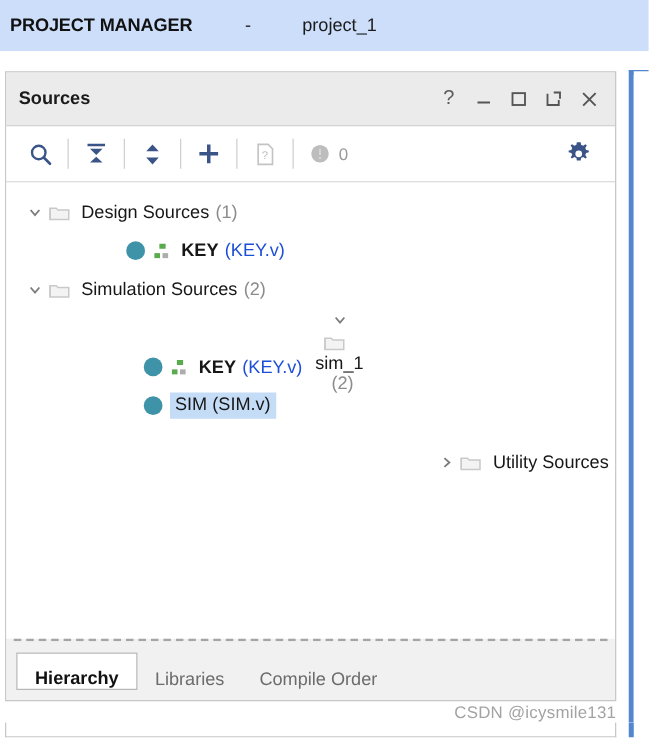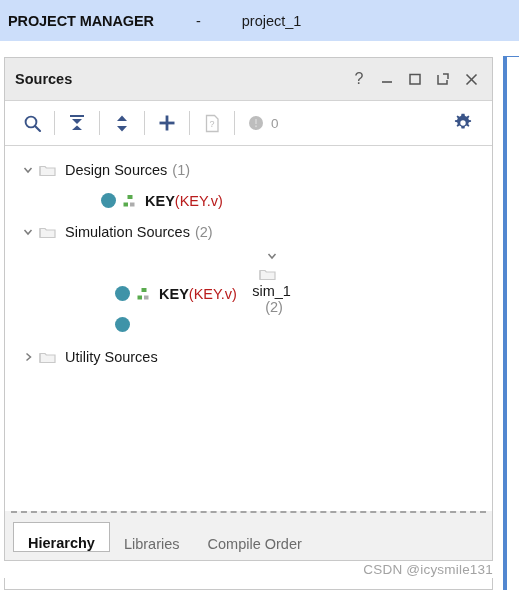--- a/index.html
+++ b/index.html
@@ -186,21 +186,21 @@
   .folder-ico {
     width: 20px; height: 18px;
     display: flex;
     align-items: center;
     justify-content: center;
     margin-right: 8px;
     flex: 0 0 auto;
   }
   .node-label { color: #171717; }
   .node-count { color: #8c8c8c; margin-left: 5px; }
-  .node-ext { color: #b91c1c; }
+  .node-ext { color: #1d4ed8; margin-left: 5px; }
   .bold { font-weight: bold; }
 
   .dot-ico {
     width: 15px; height: 15px;
     border-radius: 50%;
     background: #3f93a8;
     flex: 0 0 auto;
     margin-right: 7px;
   }
   .mod-ico {
@@ -466,23 +466,24 @@
             <rect x="0.5" y="8.5" width="4.5" height="4" fill="#5aab4e"></rect>
             <rect x="7" y="8.5" width="4.5" height="4" fill="#adadad"></rect>
           </svg>
         </span>
         <span class="node-label bold">KEY</span>
         <span class="node-ext">(KEY.v)</span>
       </div>
 
       <div class="tree-row ind-3">
         <span class="dot-ico"></span>
-      </div>
-
-      <div class="tree-row ind-0" style="margin-top:1px;">
+        <span class="node-label sel-hl">SIM (SIM.v)</span>
+      </div>
+
+      <div class="tree-row ind-0" style="margin-top:14px;justify-content:flex-end;">
         <span class="twisty">
           <svg width="12" height="12" viewBox="0 0 12 12">
               <polyline points="4.5,2.5 8.5,6 4.5,9.5" fill="none" stroke="#7d7d7d" stroke-width="1.5"></polyline>
             </svg>
         </span>
         <span class="folder-ico">
           <svg width="17" height="14" viewBox="0 0 17 14">
             <path d="M1 3.5 L6 3.5 L7.3 5 L16 5 L16 12.5 L1 12.5 Z" fill="#f3f3f3" stroke="#c9c9c9" stroke-width="1.2"></path>
             <path d="M1 3.5 L1 12.5" stroke="#c9c9c9" stroke-width="1.2"></path>
           </svg>

